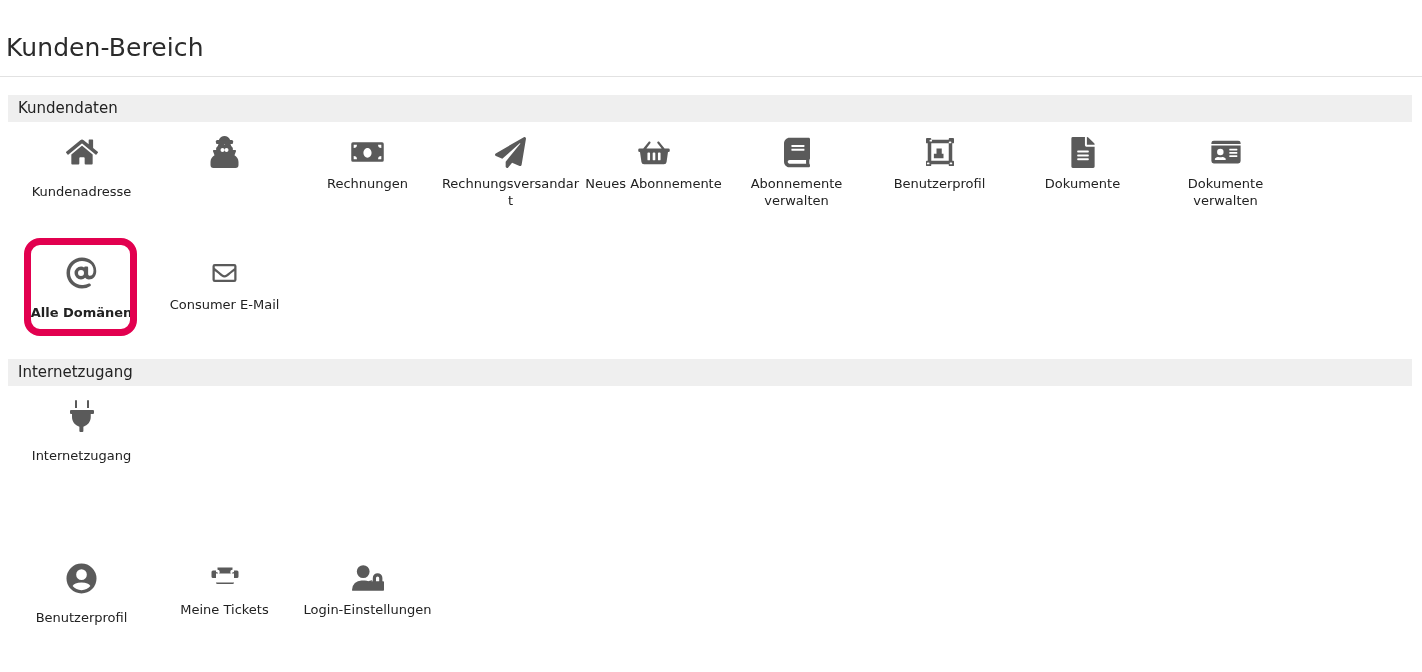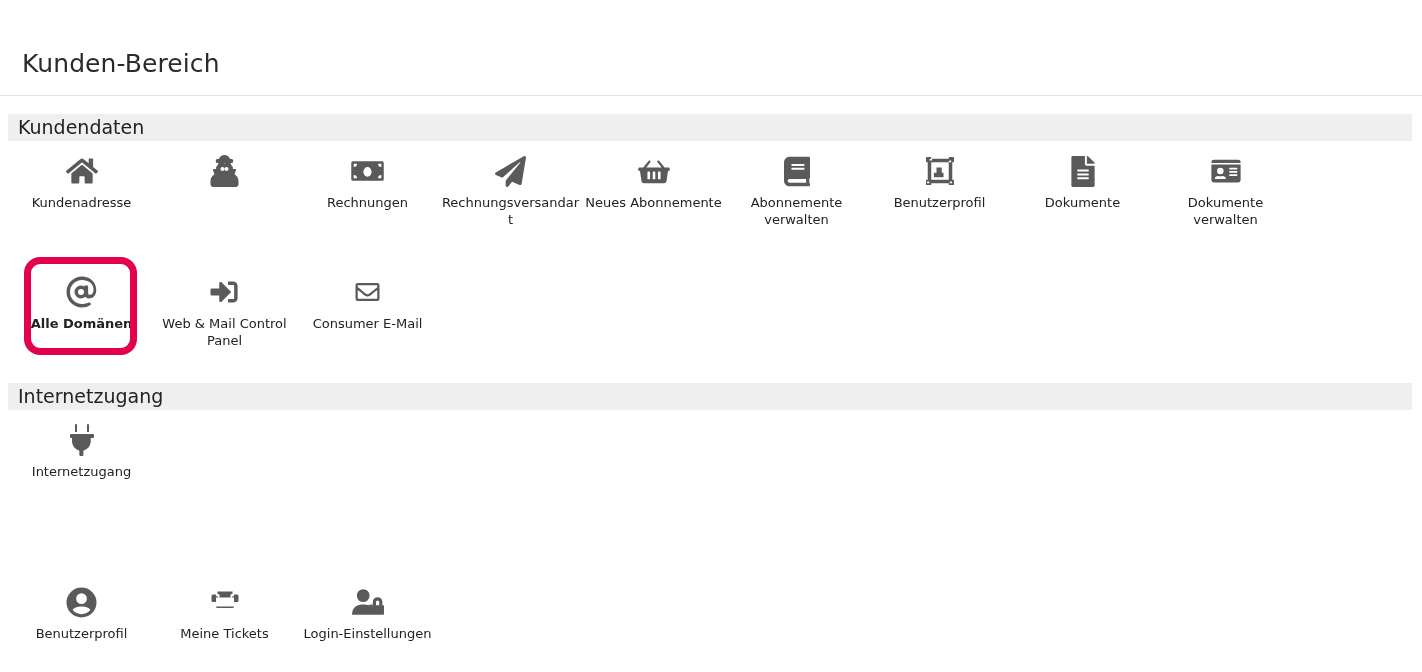--- a/index.html
+++ b/index.html
@@ -15,21 +15,21 @@
     color: #222222;
     overflow: hidden;
     position: relative;
   }
 
   .page-title {
     font-size: 25px;
     font-weight: 400;
     color: #2b2b2b;
     letter-spacing: 0.1px;
-    margin: 16px;
+    margin: 0;
     padding: 33px 0 0 6px;
     line-height: 30px;
   }
 
   .title-rule {
     height: 1px;
     background: #e2e2e2;
     margin: 13px 0 0 0;
     width: 1422px;
   }
@@ -40,21 +40,21 @@
   .section-spacer-top {
     height: 18px;
   }
 
   .section-header {
     background: #efefef;
     margin: 0 10px 0 8px;
     height: 27px;
     line-height: 27px;
     padding: 0 0 0 10px;
-    font-size: 19px;
+    font-size: 15px;
     font-weight: 400;
     color: #222222;
     box-sizing: border-box;
   }
 
   .tile-row {
     display: flex;
     flex-direction: row;
     align-items: flex-start;
     padding: 0;
@@ -68,20 +68,21 @@
     flex-direction: column;
     align-items: center;
     text-decoration: none;
     color: #222222;
     padding-top: 13px;
     box-sizing: border-box;
     position: relative;
   }
   .tile:first-child {
     margin-left: 10px;
+    gap: 8px;
   }
 
   .tile-icon {
     width: 34px;
     height: 34px;
     display: flex;
     align-items: center;
     justify-content: center;
     color: #5a5a5a;
     margin-bottom: 6px;
@@ -213,28 +214,20 @@
         <a class="tile highlighted" href="#">
           <span class="tile-icon">
             <svg width="32" height="32" viewBox="0 0 512 512">
               <path d="M256 8C118.9 8 8 118.9 8 256s110.9 248 248 248c48.2 0 95.3-14 135.5-40.3 7.6-5 9.4-15.3 3.8-22.5l-9.8-12.6c-5-6.5-14.2-8-21-3.6A192.6 192.6 0 0 1 256 448C150 448 64 362 64 256S150 64 256 64c101.8 0 184 57.3 184 150 0 52.5-22.3 87.8-58 87.8-17 0-28-13.8-28-30.2V168a16 16 0 0 0-16-16h-32a16 16 0 0 0-16 14.4A83.4 83.4 0 0 0 240 152a104 104 0 0 0 0 208 90 90 0 0 0 66-28.4 73 73 0 0 0 60 28.4c69 0 118-51.7 118-136C484 92.1 379.5 8 256 8zm-16 296a48 48 0 1 1 48-48 48 48 0 0 1-48 48z"></path>
             </svg>
           </span>
           <span class="tile-label">Alle Domänen</span>
         </a>
         <a class="tile" href="#">
           <span class="tile-icon">
-            <svg width="31" height="28" viewBox="0 0 512 512">
-              <path d="M416 448h-84a12 12 0 0 1-12-12v-40a12 12 0 0 1 12-12h84a16 16 0 0 0 16-16V144a16 16 0 0 0-16-16h-84a12 12 0 0 1-12-12V76a12 12 0 0 1 12-12h84a80 80 0 0 1 80 80v224a80 80 0 0 1-80 80zm-47-201L201 79c-15-15-41-4.5-41 17v96H24a24 24 0 0 0-24 24v80a24 24 0 0 0 24 24h136v96c0 21.5 26 32 41 17l168-168a24 24 0 0 0 0-34z"></path>
-            </svg>
-          </span>
-          <span class="tile-label">Web &amp; Mail Control Panel</span>
-        </a>
-        <a class="tile" href="#">
-          <span class="tile-icon">
             <svg width="31" height="24" viewBox="0 0 512 512">
               <path d="M464 64H48A48 48 0 0 0 0 112v288a48 48 0 0 0 48 48h416a48 48 0 0 0 48-48V112a48 48 0 0 0-48-48zm0 48v40.8c-22.4 18.3-58 46.7-134.6 106.5-16.9 13.3-50.4 45.3-73.4 44.9-23 .4-56.6-31.6-73.4-44.9C106 198.5 70.4 170.1 48 151.8V112zM48 400V214.4c22.9 18.3 55.2 43.9 104.5 82.4 21.9 17.2 60.1 55.4 103.5 55.2 43.2.2 80.9-37.2 103.5-55.2 49.3-38.5 81.6-64.1 104.5-82.4V400z"></path>
             </svg>
           </span>
           <span class="tile-label">Consumer E-Mail</span>
         </a>
       </div>
       <div class="row-gap-sm"></div>
     </div>
     <div class="section">

